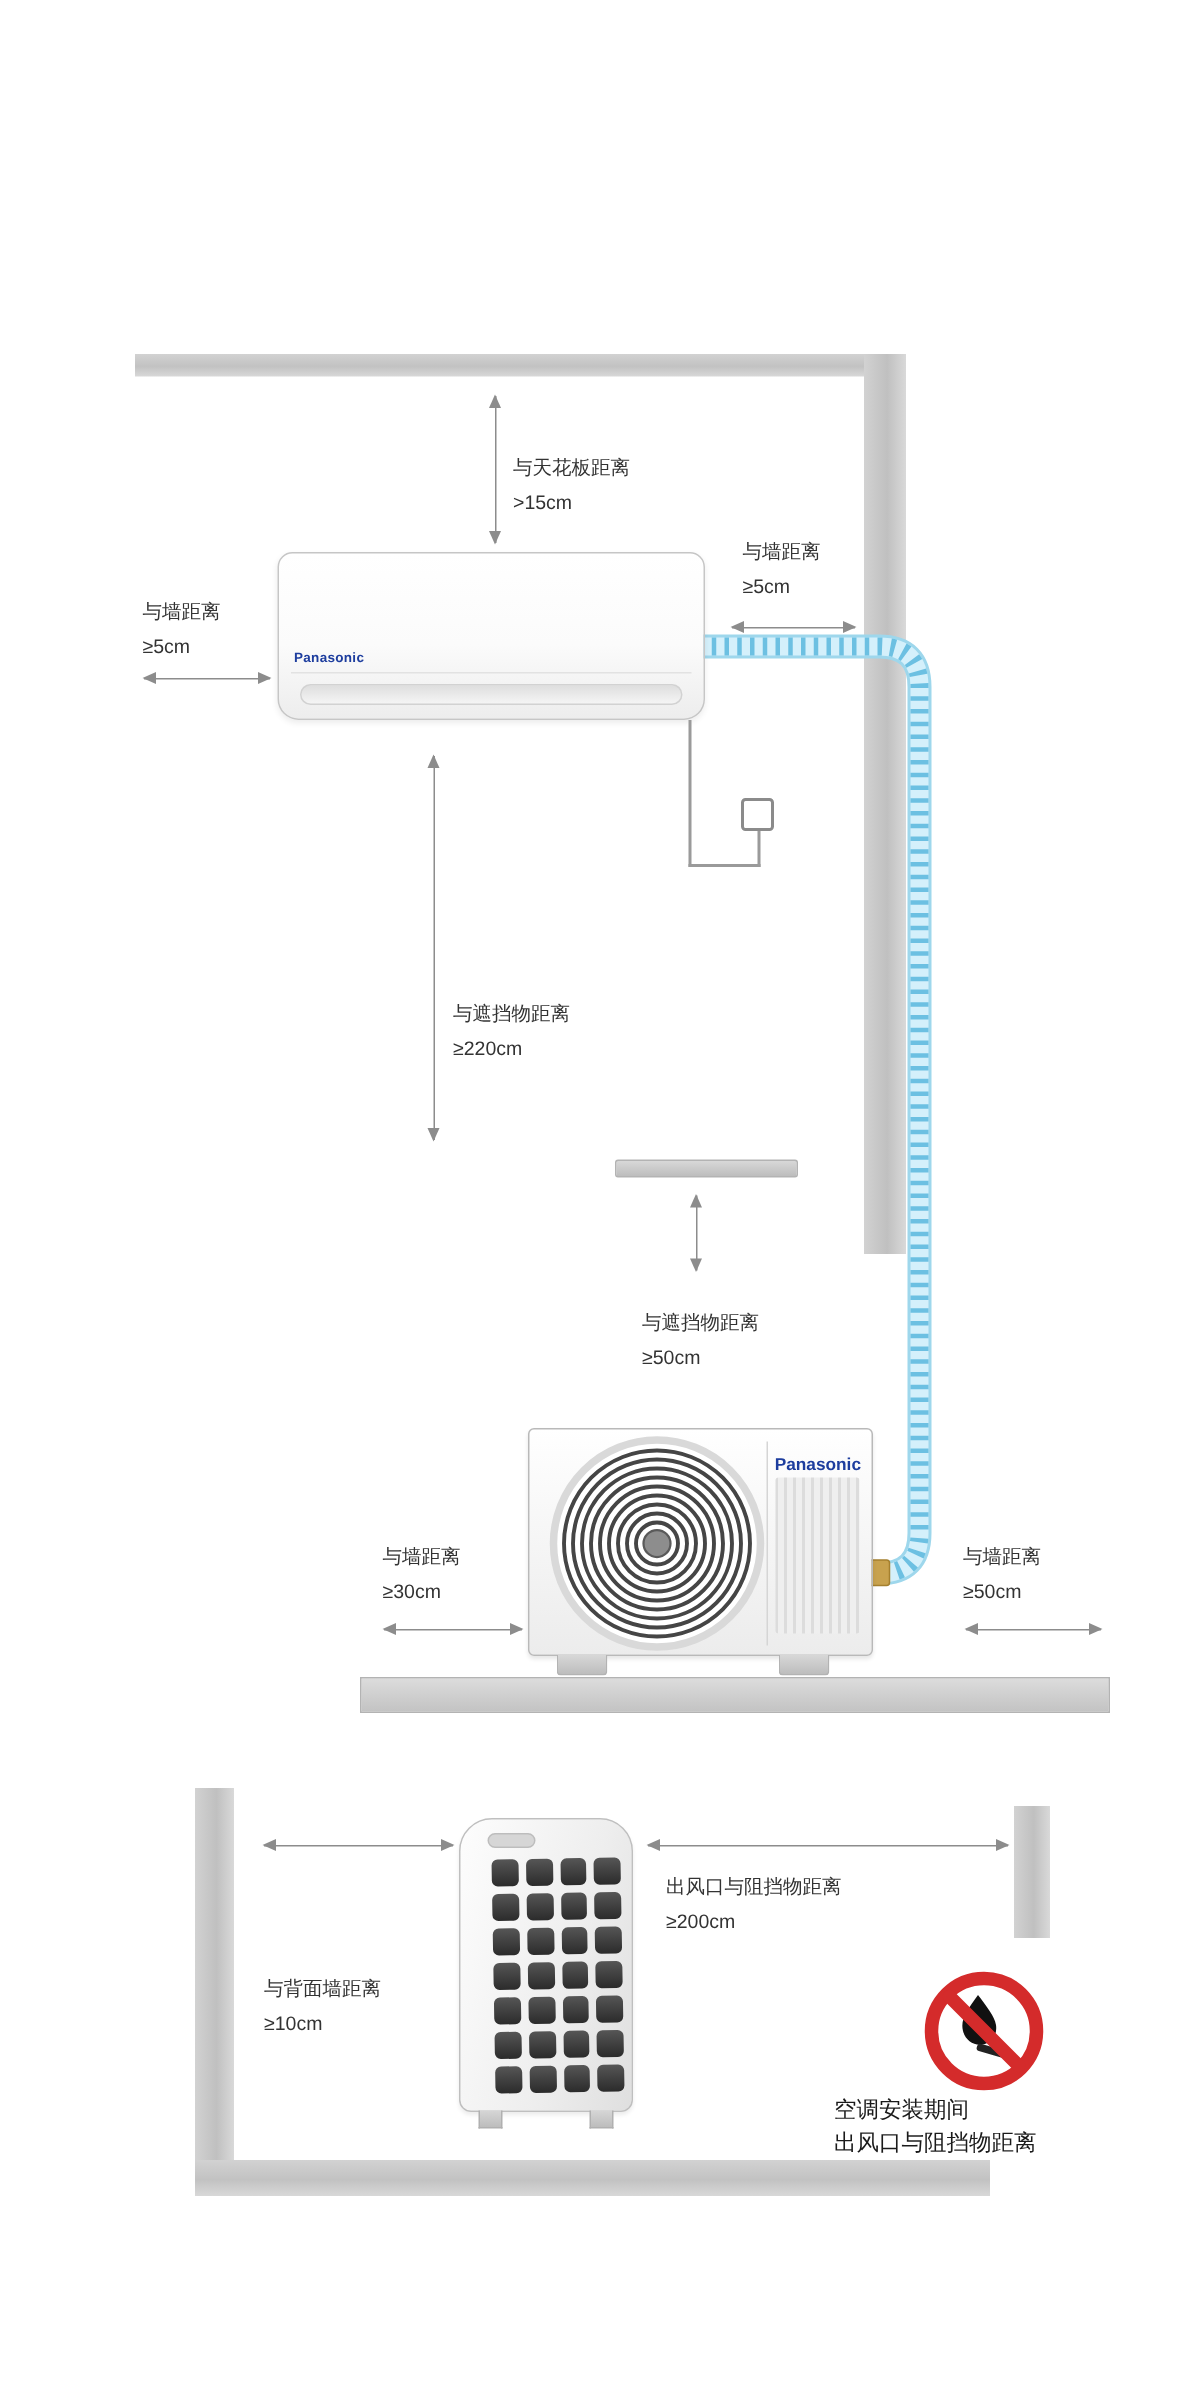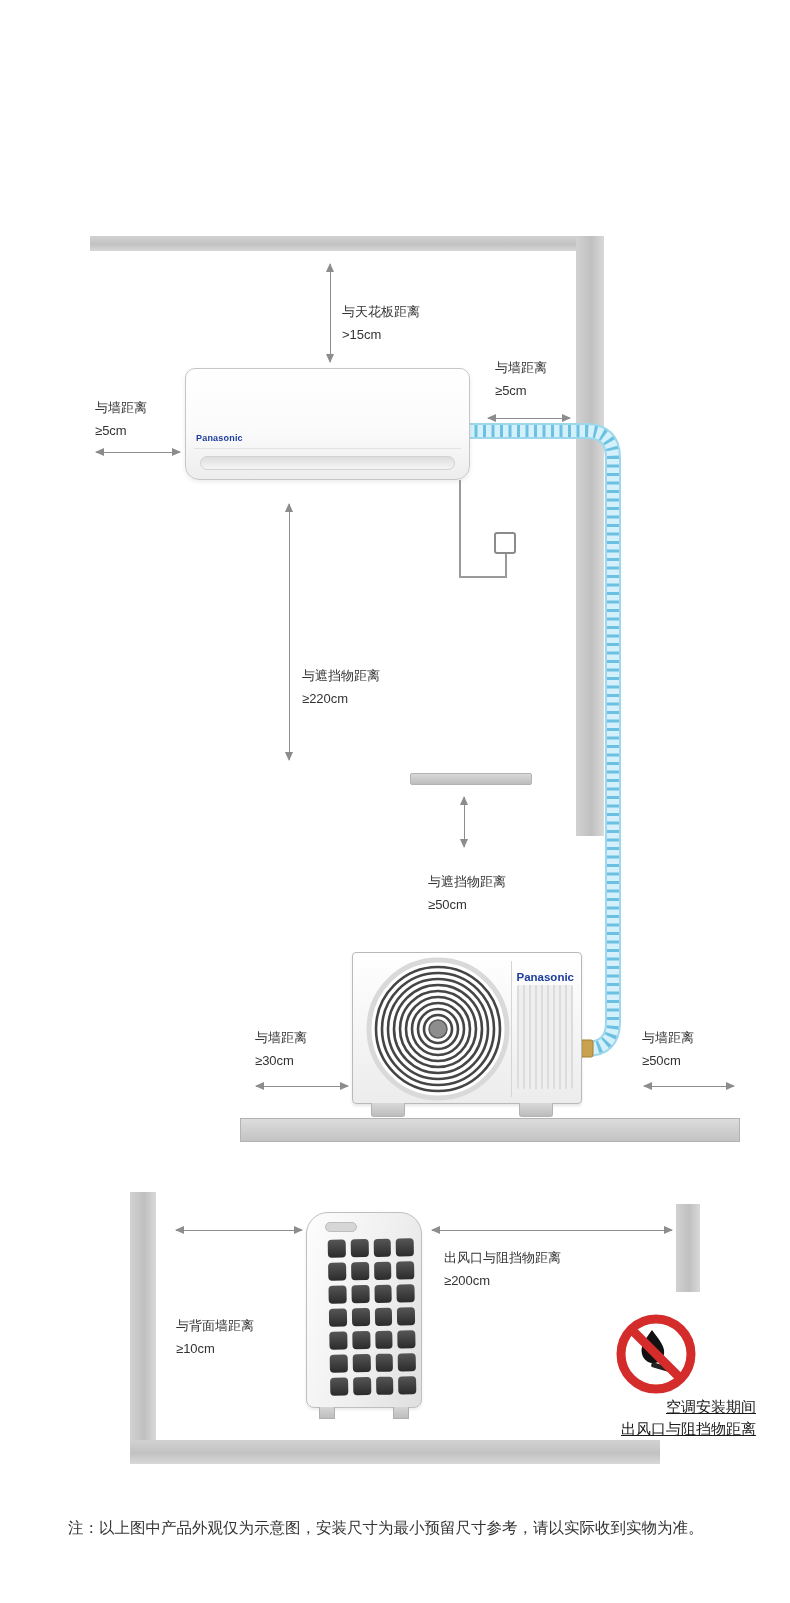--- a/index.html
+++ b/index.html
@@ -72,22 +72,22 @@
   }
   .side-handle { position:absolute; left:18px; top:9px; width:32px; height:10px;
     background:#d6d6d6; border:1px solid #bdbdbd; border-radius:5px; }
   .vent-grid { position:absolute; left:22px; top:26px; width:86px; height:156px;
     display:grid; grid-template-columns:repeat(4,1fr); grid-template-rows:repeat(7,1fr); gap:5px;
     transform:rotate(-1deg); }
   .vent-grid b { background:linear-gradient(180deg,#565656,#2b2b2b); border-radius:4px; }
   .side-foot { position:absolute; bottom:-12px; width:16px; height:12px;
     background:linear-gradient(180deg,#d6d6d6,#bdbdbd); border:1px solid #b0b0b0; border-top:none; }
   
-  .warning-text { position:absolute; left:556px; top:1396px; width:200px; text-align:right;
-    font-size:15px; line-height:22px; color:#1a1a1a;text-decoration:underline; }
+  .warning-text { position:absolute; left:556px; top:1396px; width:200px; text-align:left;
+    font-size:15px; line-height:22px; color:#1a1a1a; }
   .footer-note { position:absolute; left:68px; top:1518px; width:680px; font-size:15.5px; color:#333; }
   svg.overlay { position:absolute; left:0; top:0; pointer-events:none; }
 </style>
 </head>
 <body>
 
 <div class="canvas">
 
 
   <div class="wall" style="left:90px;top:236px;width:514px;height:15px"></div>
@@ -233,15 +233,14 @@
     <circle cx="44" cy="44" r="35" fill="#ffffff" stroke="#d42b2b" stroke-width="9"></circle>
     <path d="M40 20 C33 30 28 36 30 44 C31.5 50 37 54 43 53 C49 52 53 47 52 40 C51 34 46 28 40 20 Z" fill="#111111"></path>
     <rect x="40" y="52" width="26" height="5" rx="2" transform="rotate(16 40 52)" fill="#222222"></rect>
     <line x1="21" y1="21" x2="67" y2="67" stroke="#d42b2b" stroke-width="9" stroke-linecap="round"></line>
   </svg>
   <div class="warning-text">
     <div>空调安装期间</div>
     <div>出风口与阻挡物距离</div>
   </div>
 
-  <div class="footer-note">注：以上图中产品外观仅为示意图，安装尺寸为最小预留尺寸参考，请以实际收到实物为准。</div>
 
 </div>
 
 </body></html>

